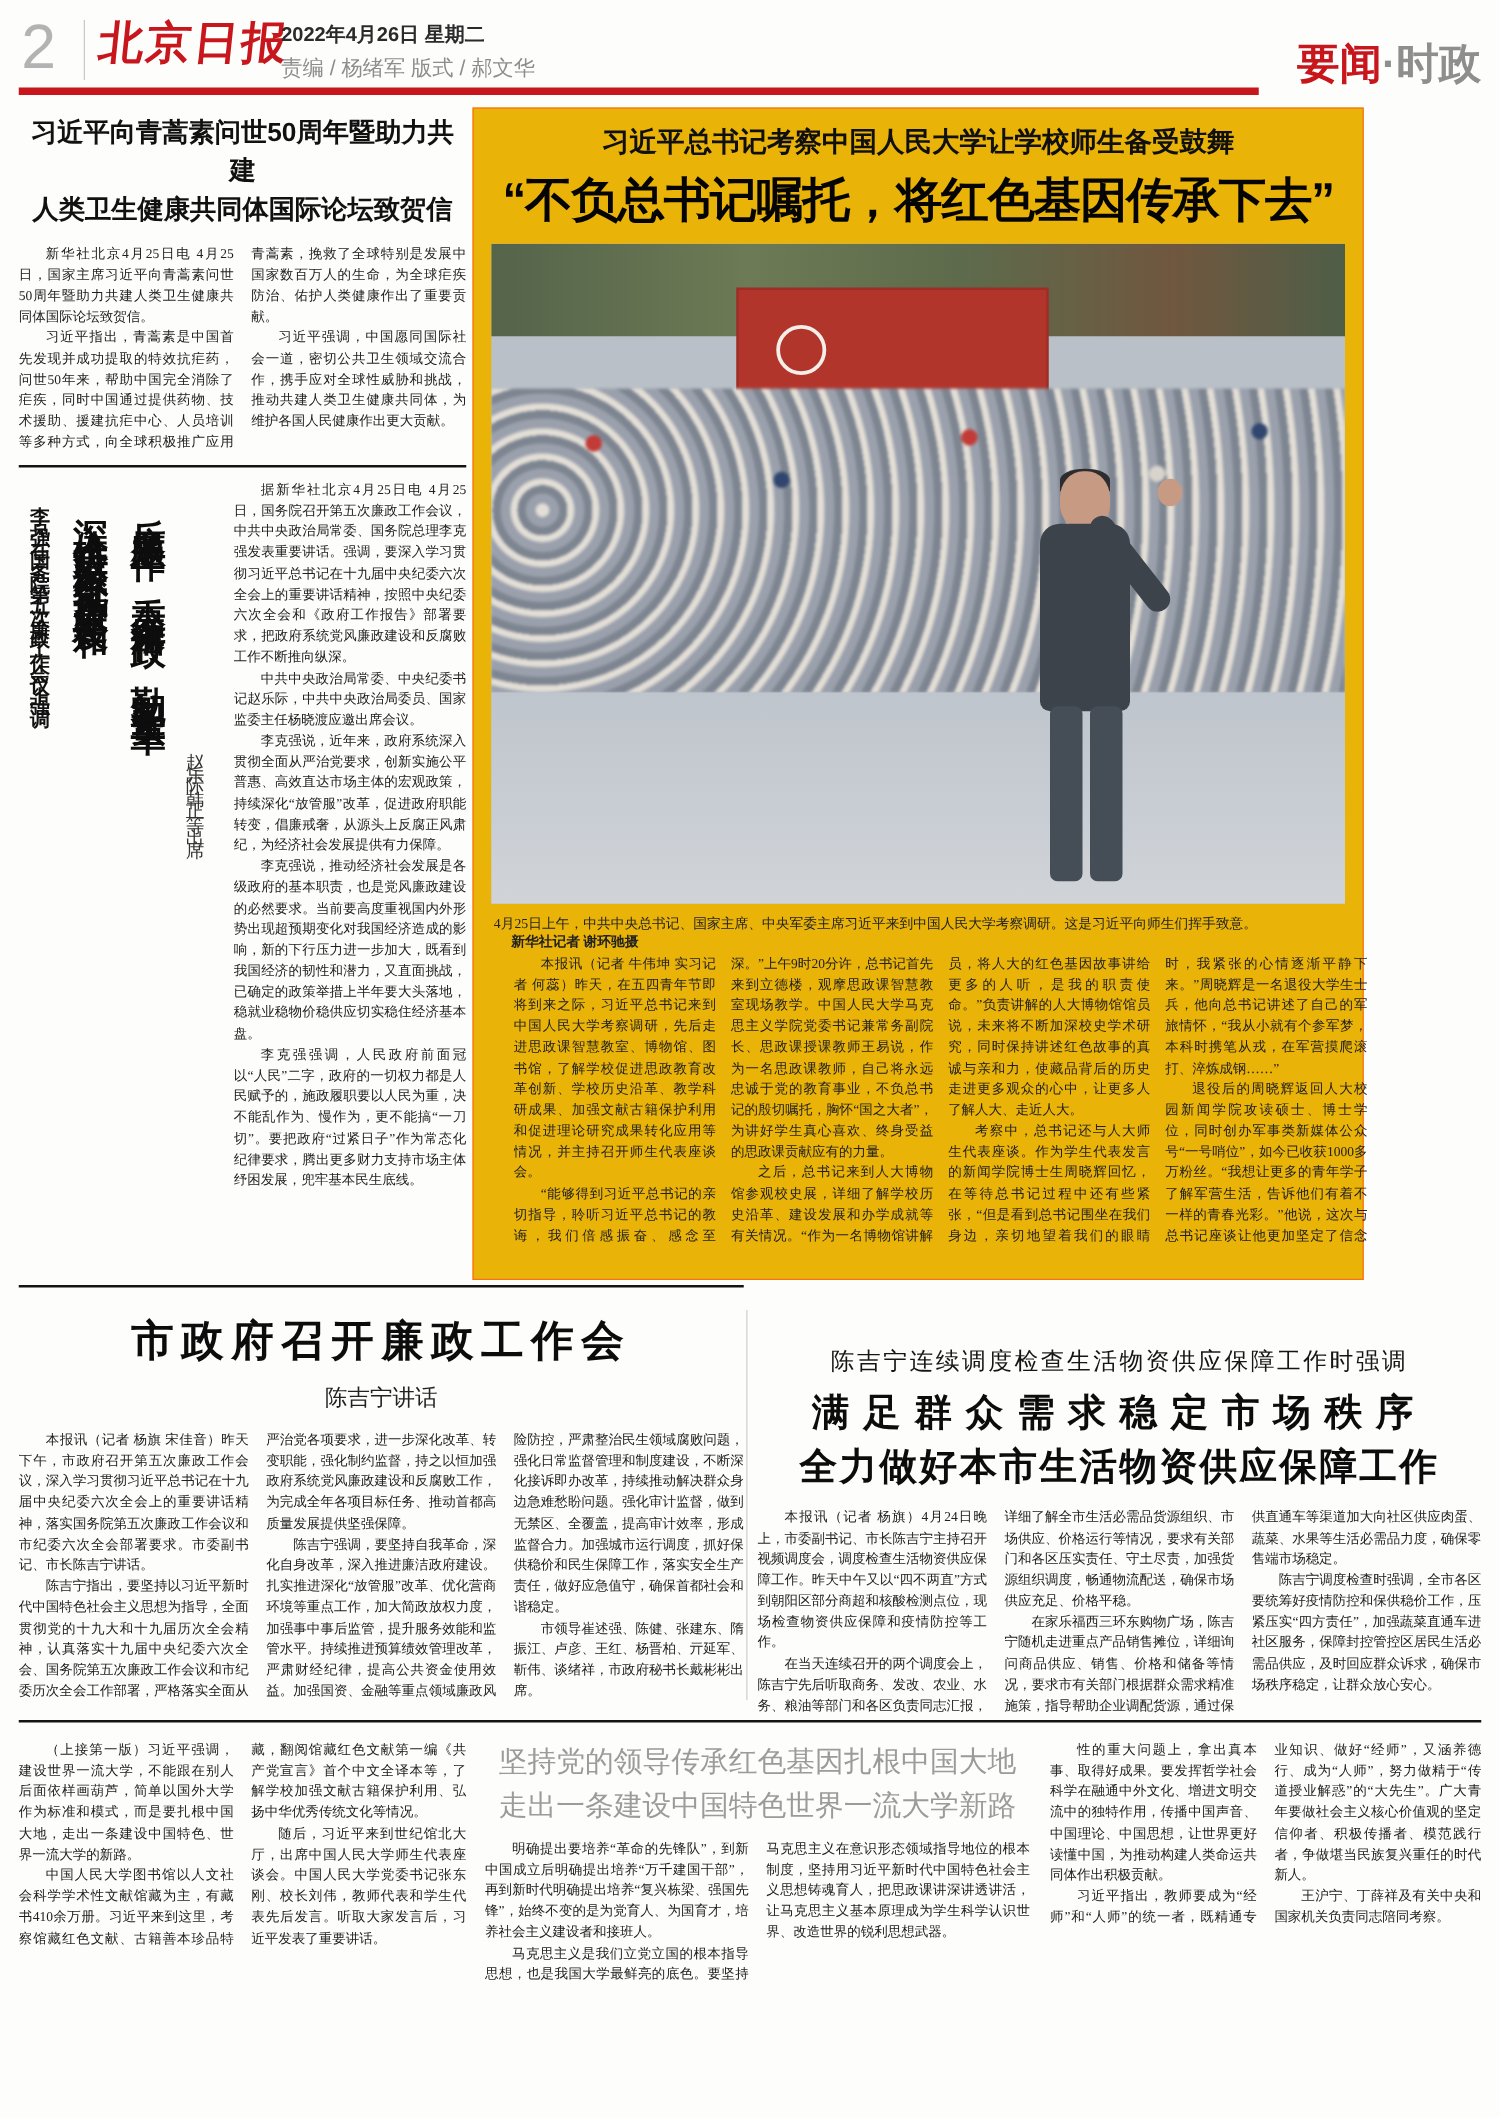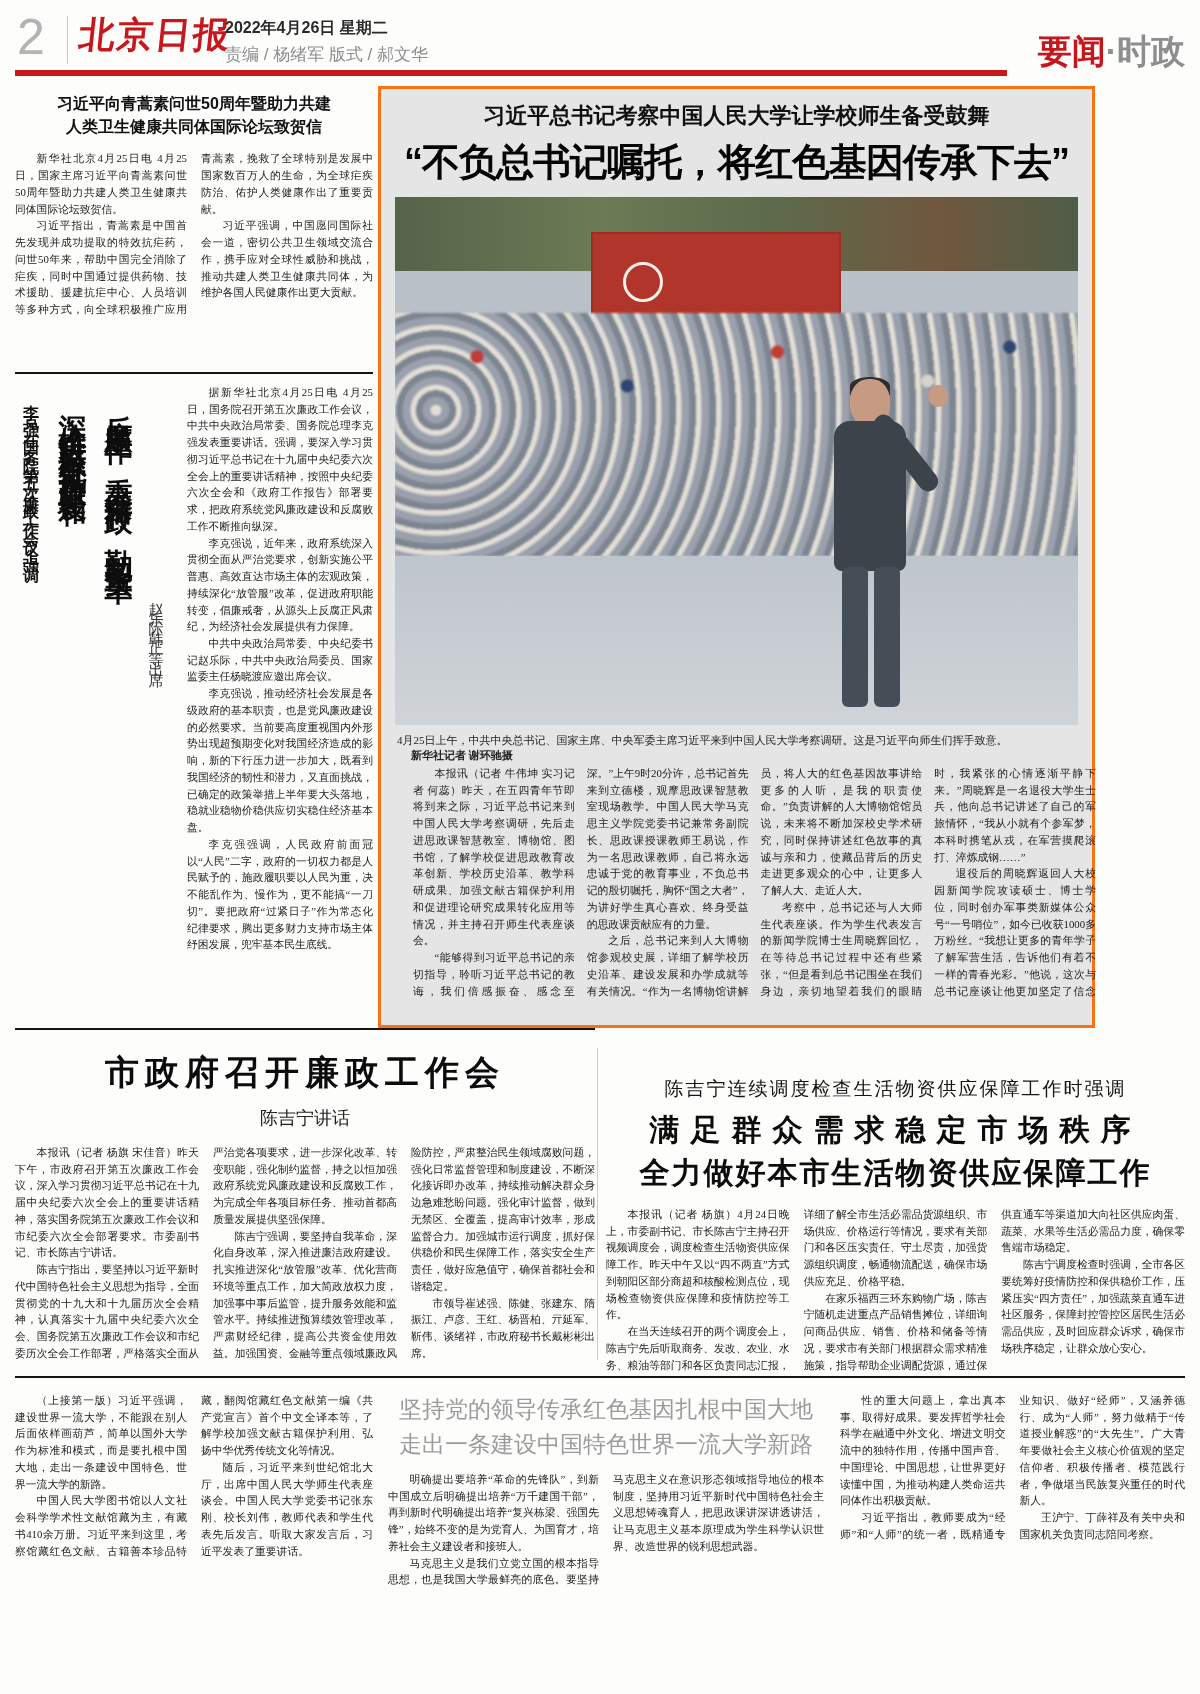--- a/index.html
+++ b/index.html
@@ -17,32 +17,32 @@
   .section{position:absolute;right:0;top:24px;font-size:34px;font-weight:bold;font-family:"Liberation Sans",sans-serif;line-height:1;}
   .section .s1{color:#c8161d;}
   .section .s2{color:#8e8e8e;}
   .redrule{position:absolute;left:15px;top:70px;width:992px;height:6px;background:#c8161d;}
   
   .body-txt p{margin:0;text-indent:2em;text-align:justify;}
   .body-txt{font-size:10.8px;line-height:1.55;color:#212121;}
   .hrule{position:absolute;background:#141414;height:2px;}
   
   .a1{position:absolute;left:15px;top:92px;width:358px;}
-  .a1 h1{margin:0;text-align:center;font-family:"Liberation Sans",sans-serif;font-size:16px;line-height:1.45;font-weight:bold;color:#111;}
+  .a1 h1{margin:0;text-align:center;font-family:"Liberation Sans",sans-serif;font-size:21px;line-height:1.45;font-weight:bold;color:#111;}
   .a1 .body-txt{margin-top:12px;column-count:2;column-gap:14px;height:168px;overflow:hidden;}
   
   .a2{position:absolute;left:15px;top:384px;width:358px;height:636px;}
   .vzone{position:absolute;left:0;top:8px;height:620px;display:flex;}
   .v-col{writing-mode:vertical-rl;font-family:"Liberation Sans",sans-serif;}
   .v-kicker{font-size:16px;font-weight:bold;letter-spacing:9px;color:#111;width:26px;margin-right:8px;}
   .v-big{font-size:28px;font-weight:bold;color:#0d0d0d;width:42px;letter-spacing:6px;margin-right:4px;}
   .v-names{font-size:15px;color:#333;letter-spacing:10px;width:24px;padding-top:198px;font-family:"DejaVu Serif",serif;}
   .a2 .body-txt{position:absolute;left:172px;top:0;width:186px;height:632px;overflow:hidden;}
   
-  .redbox{position:absolute;left:378px;top:86px;width:711px;height:936px;border:3px solid #f97316;background:#e5e5e5;}
+  .redbox{position:absolute;left:378px;top:86px;width:711px;height:936px;border:1px solid #f97316;background:#eab308;}
   .rb-kicker{margin-top:12px;text-align:center;font-family:"Liberation Sans",sans-serif;font-size:22px;font-weight:bold;color:#101010;}
   .rb-title{margin-top:6px;text-align:center;font-family:"Liberation Sans",sans-serif;font-size:38px;font-weight:900;color:#050505;letter-spacing:-1px;}
   .photo{position:absolute;left:14px;top:108px;width:683px;height:528px;background:#b9c0c7;overflow:hidden;}
   .ph-trees{position:absolute;left:0;top:0;width:100%;height:14%;background:linear-gradient(90deg,#55644a,#6c7a55 30%,#5d6b4c 55%,#70573f 80%,#4f5e47);}
   .ph-banner{position:absolute;left:29%;top:7%;width:36%;height:22%;background:#b2352c;box-shadow:0 0 0 2px #9e2d26;}
   .ph-ring{position:absolute;left:12%;top:24%;width:34px;height:34px;border:3px solid #f3efe8;border-radius:50%;}
   .ph-crowd{position:absolute;left:0;top:22%;width:100%;height:46%;
     background:
       radial-gradient(circle 7px at 12% 18%,#c23b36 0 6px,transparent 7px),
       radial-gradient(circle 7px at 34% 30%,#31466e 0 6px,transparent 7px),
@@ -119,22 +119,22 @@
 
   <div class="a2">
     <div class="vzone">
       <div class="v-col v-kicker">李克强在国务院第五次廉政工作会议上强调</div>
       <div class="v-col v-big">深入推进政府系统党风廉政建设和</div>
       <div class="v-col v-big">反腐败工作　秉公廉洁行政　勤勉务实重干</div>
       <div class="v-col v-names">赵乐际韩正等出席</div>
     </div>
     <div class="body-txt">
         <p>据新华社北京4月25日电 4月25日，国务院召开第五次廉政工作会议，中共中央政治局常委、国务院总理李克强发表重要讲话。强调，要深入学习贯彻习近平总书记在十九届中央纪委六次全会上的重要讲话精神，按照中央纪委六次全会和《政府工作报告》部署要求，把政府系统党风廉政建设和反腐败工作不断推向纵深。</p>
+        <p>中共中央政治局常委、中央纪委书记赵乐际，中共中央政治局委员、国家监委主任杨晓渡应邀出席会议。</p>
         <p>李克强说，近年来，政府系统深入贯彻全面从严治党要求，创新实施公平普惠、高效直达市场主体的宏观政策，持续深化“放管服”改革，促进政府职能转变，倡廉戒奢，从源头上反腐正风肃纪，为经济社会发展提供有力保障。</p>
-        <p>中共中央政治局常委、中央纪委书记赵乐际，中共中央政治局委员、国家监委主任杨晓渡应邀出席会议。</p>
         <p>李克强说，推动经济社会发展是各级政府的基本职责，也是党风廉政建设的必然要求。当前要高度重视国内外形势出现超预期变化对我国经济造成的影响，新的下行压力进一步加大，既看到我国经济的韧性和潜力，又直面挑战，已确定的政策举措上半年要大头落地，稳就业稳物价稳供应切实稳住经济基本盘。</p>
         <p>李克强强调，人民政府前面冠以“人民”二字，政府的一切权力都是人民赋予的，施政履职要以人民为重，决不能乱作为、慢作为，更不能搞“一刀切”。要把政府“过紧日子”作为常态化纪律要求，腾出更多财力支持市场主体纾困发展，兜牢基本民生底线。</p>
       </div>
   </div>
 
   <div class="hrule" style="left:15px;top:1028px;width:580px;"></div>
 
   <div class="redbox">
     <div class="rb-kicker">习近平总书记考察中国人民大学让学校师生备受鼓舞</div>
     <div class="rb-title">“不负总书记嘱托，将红色基因传承下去”</div>

